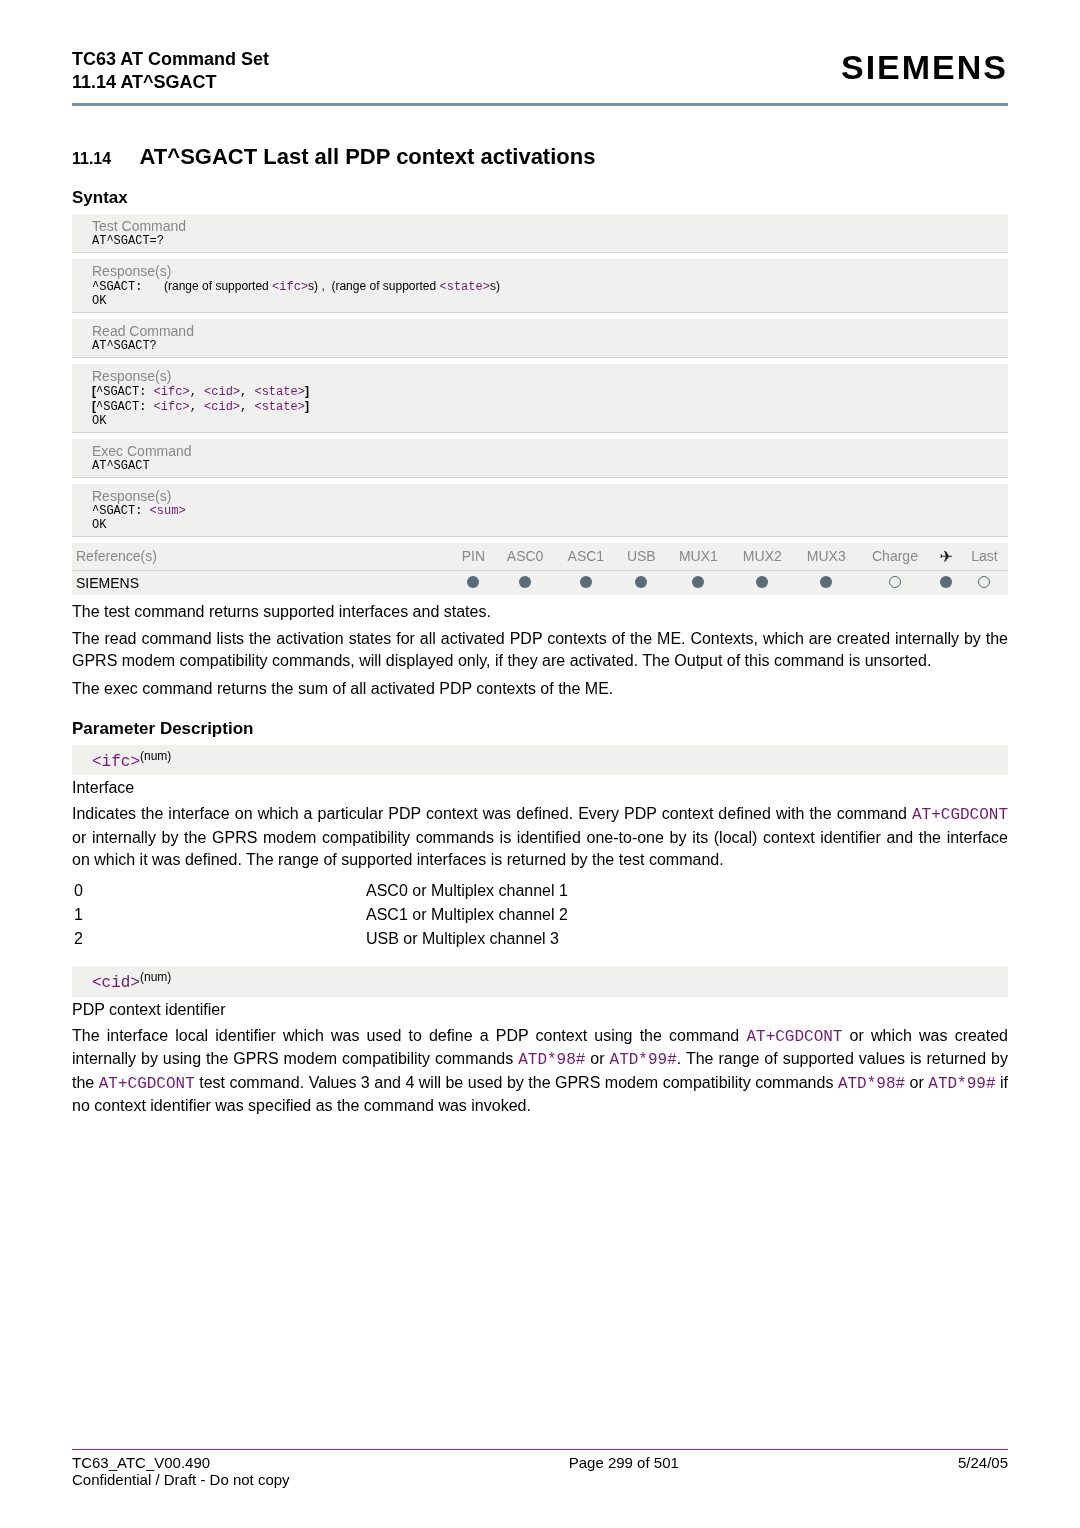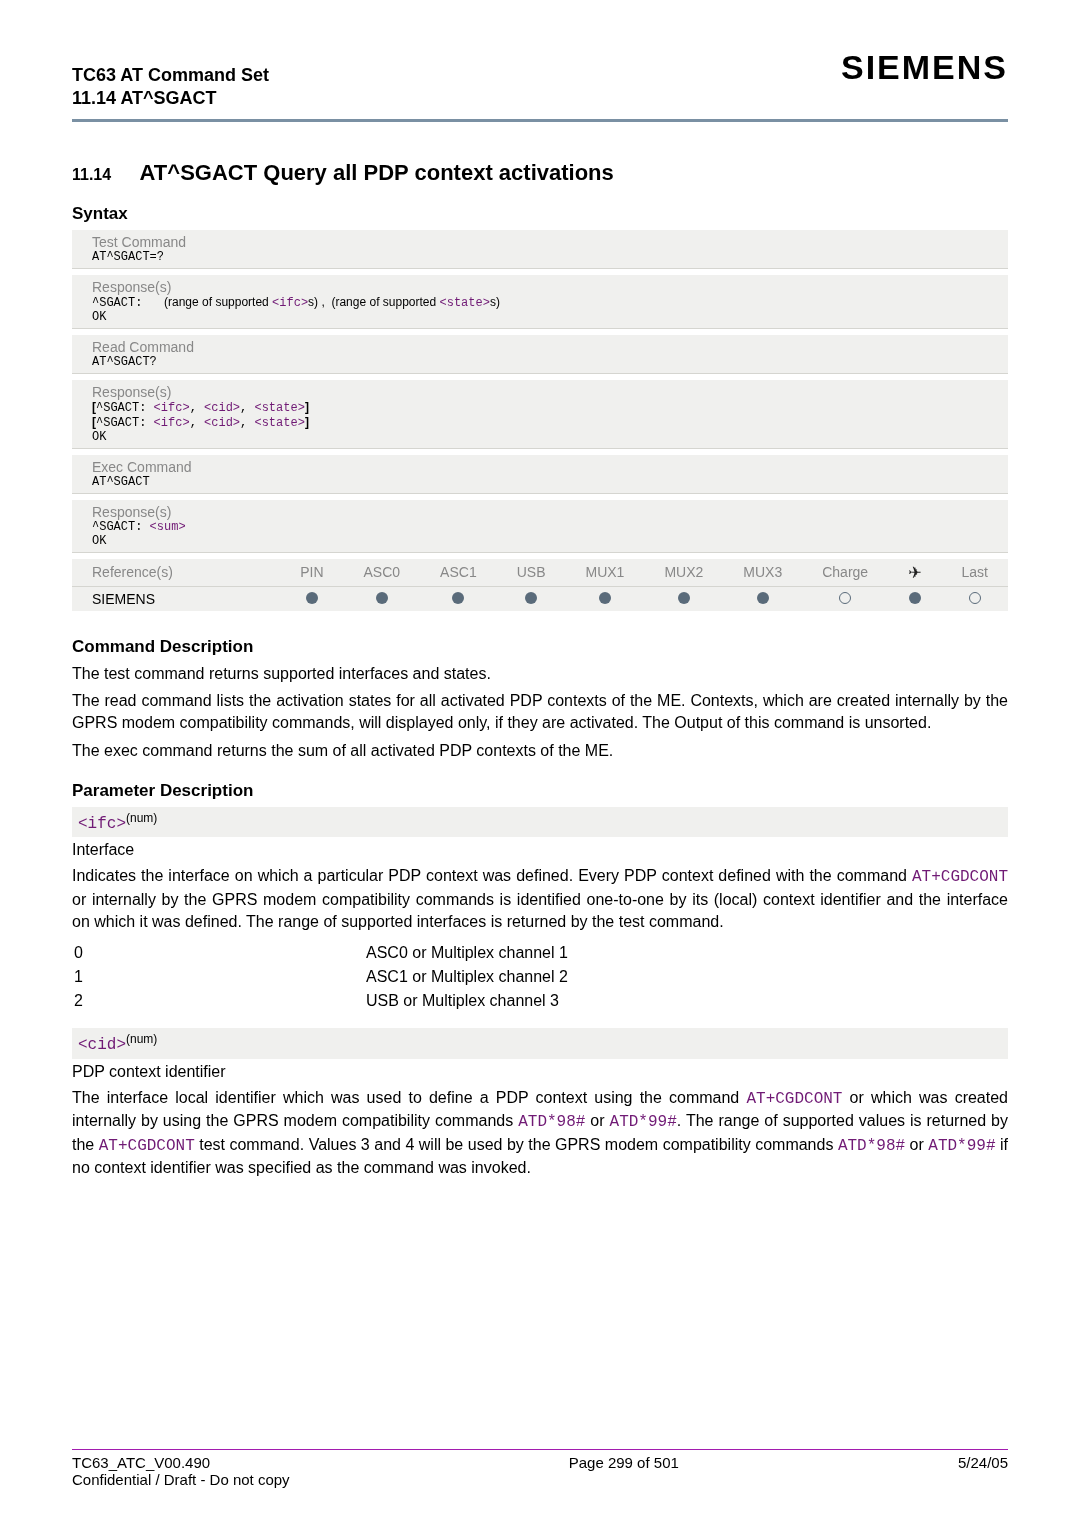--- a/index.html
+++ b/index.html
@@ -1,45 +1,45 @@
 <!DOCTYPE html>
 <html><head>
 <meta charset="utf-8">
 <style>
   * { box-sizing: border-box; margin: 0; padding: 0; }
   html, body { width: 1080px; height: 1528px; background: #fff; font-family: Arial, Helvetica, sans-serif; color: #000; }
   .page { width: 1080px; height: 1528px; padding: 48px 72px 40px 72px; position: relative; display: flex; flex-direction: column; }
   .header { display: flex; justify-content: space-between; align-items: flex-start; }
-  .header-left { font-size: 18px; line-height: 1.3; margin-top: 16px; }
+  .header-left { font-size: 18px; line-height: 1.3; }
   .header-title { font-weight: bold; }
   .header-sub { font-weight: bold; }
   .logo { font-weight: bold; font-size: 34px; letter-spacing: 2px; }
   .hr-top { border: none; border-top: 3px solid #7a90a3; margin-top: 8px; }
 
   .main { flex: 1 1 auto; margin-top: 38px; }
   .section-no { font-weight: bold; font-size: 16px; display: inline-block; }
   .section-title { font-weight: bold; font-size: 22px; display: inline-block; margin-left: 24px; }
   .subhead { font-weight: bold; font-size: 17px; margin-top: 18px; margin-bottom: 6px; }
   .bodytext { font-size: 16px; line-height: 1.35; margin-top: 6px; text-align: justify; }
 
   .block { background: #f0f0ee; border-bottom: 1px solid #d5d5d0; padding: 4px 20px; margin-top: 6px; font-size: 15px; }
   .block-lbl { color: #888; font-size: 14px; }
   .mono { font-family: "Courier New", monospace; font-size: 12px; white-space: pre-wrap; }
   .link { color: #701a75; font-family: "Courier New", monospace; }
 
   .reftable { width: 100%; border-collapse: collapse; margin-top: 6px; background: #f0f0ee; }
-  .reftable td, .reftable th { font-size: 14px; padding: 4px 20px; text-align: center; }
+  .reftable td, .reftable th { font-size: 14px; padding: 4px 4px; text-align: center; }
   .reftable th { color: #888; font-weight: normal; }
   .ref-left { text-align: left !important; font-size: 15px; color: #888; width: 380px; }
   .ref-name { text-align: left !important; font-size: 17px; color: #000; }
   .dot-filled { display:inline-block; width:12px; height:12px; border-radius:50%; background:#5a6b7a; }
   .dot-empty  { display:inline-block; width:12px; height:12px; border-radius:50%; border:1.5px solid #5a6b7a; }
   .arrow { display:inline-block; font-size:16px; color:#1e1e1e; }
 
-  .parambox { background: #f0f0ee; padding: 4px 6px; font-family: "Courier New", monospace; font-size: 16px; margin-top: 6px; }
+  .parambox { background: #f0f0ee; padding: 4px 20px; font-family: "Courier New", monospace; font-size: 16px; margin-top: 6px; }
   .sup { font-size: 12px; font-family: Arial, sans-serif; vertical-align: super; }
   .parambox-sub { font-size: 16px; margin-top: 4px; }
   .valtable { margin-top: 8px; }
   .valtable td { font-size: 16px; padding: 2px 0; vertical-align: top; }
   .valtable td.k { width: 290px; }
 
   .footer { border-top: 1px solid #a21caf; padding-top: 4px; display: flex; justify-content: space-between; font-size: 15px; }
   .footer .left { text-align: left; }
   .footer .center { text-align: center; flex: 1; }
   .footer .right { text-align: right; }
@@ -53,21 +53,21 @@
       <div class="header-title">TC63 AT Command Set</div>
       <div class="header-sub">11.14 AT^SGACT</div>
     </div>
     <div class="logo">SIEMENS</div>
   </div>
   <hr class="hr-top">
 
   <div class="main">
     <div>
       <span class="section-no">11.14</span>
-      <span class="section-title">AT^SGACT   Query all PDP context activations</span>
+      <span class="section-title">AT^SGACT   Last all PDP context activations</span>
     </div>
 
     <div class="subhead">Syntax</div>
 
     <div class="block">
       <div class="block-lbl">Test Command</div>
       <div class="mono">AT^SGACT=?</div>
     </div>
     <div class="block">
       <div class="block-lbl">Response(s)</div>
@@ -120,21 +120,20 @@
         <td><span class="dot-filled"></span></td>
         <td><span class="dot-filled"></span></td>
         <td><span class="dot-filled"></span></td>
         <td><span class="dot-empty"></span></td>
         <td><span class="dot-filled"></span></td>
         <td><span class="dot-empty"></span></td>
       </tr>
     </tbody>
       </table>
 
-    <div class="subhead" style="margin-top:26px">Command Description</div>
     <div class="bodytext">The test command returns supported interfaces and states.</div>
     <div class="bodytext">The read command lists the activation states for all activated PDP contexts of the ME. Contexts, which are created internally by the GPRS modem compatibility commands, will displayed only, if they are activated. The Output of this command is unsorted.</div>
     <div class="bodytext">The exec command returns the sum of all activated PDP contexts of the ME.</div>
 
     <div class="subhead" style="margin-top:20px">Parameter Description</div>
 
     <div class="parambox"><span class="link">&lt;ifc&gt;</span><span class="sup">(num)</span></div>
     <div class="parambox-sub">Interface</div>
     <div class="bodytext"><span>Indicates the interface on which a particular PDP context was defined. Every PDP context defined with the command </span><span class="link">AT+CGDCONT</span><span> or internally by the GPRS modem compatibility commands is identified one-to-one by its (local) context identifier and the interface on which it was defined. The range of supported interfaces is returned by the test command.</span></div>
     <table class="valtable">

